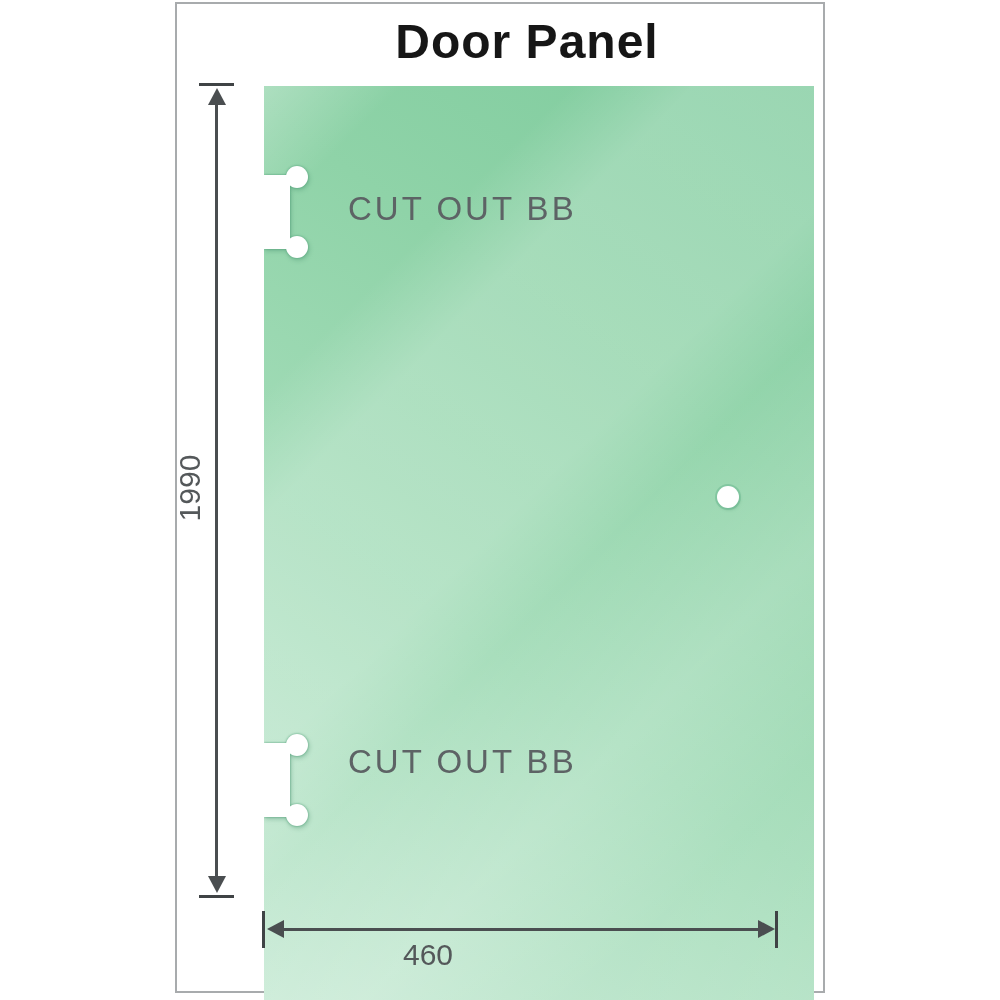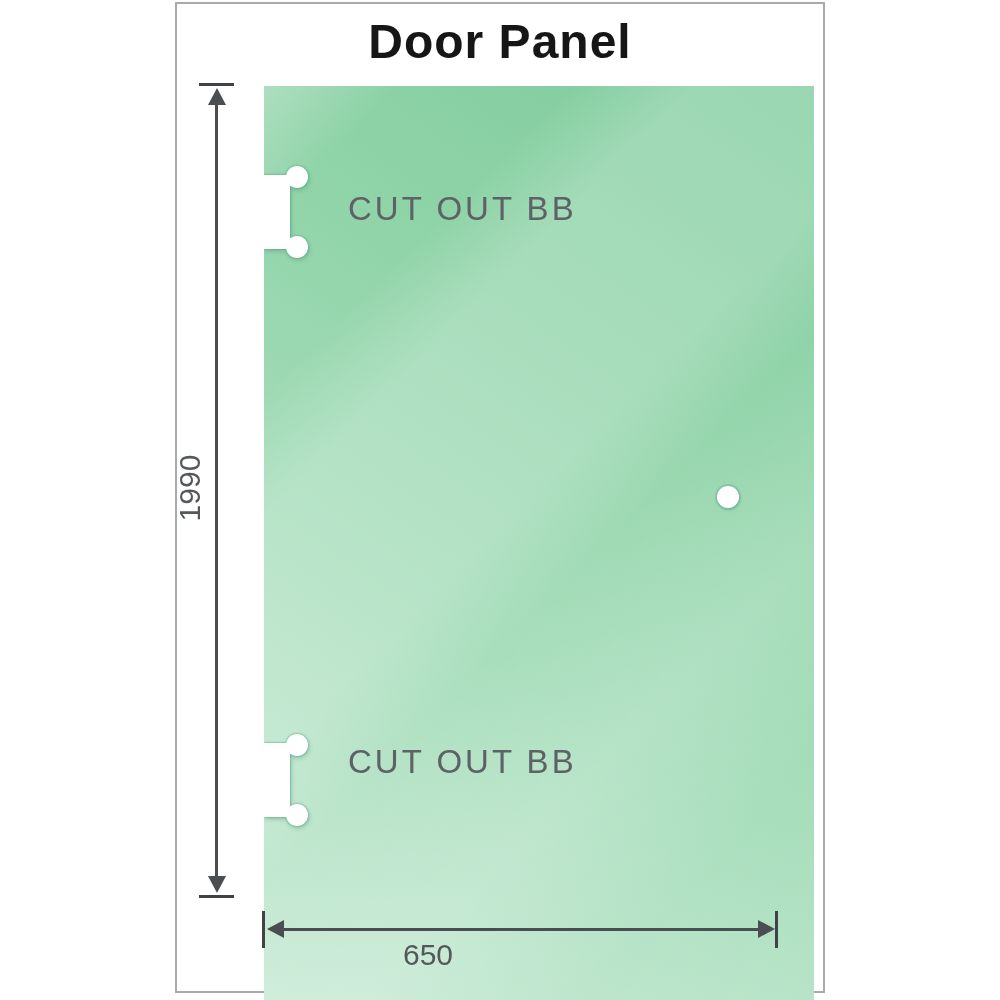--- a/index.html
+++ b/index.html
@@ -6,21 +6,21 @@
   .canvas{
     position:relative;width:1000px;height:1000px;background:#ffffff;
     font-family:"Liberation Sans","DejaVu Sans",sans-serif;overflow:hidden;
   }
   .frame{
     position:absolute;left:175px;top:2px;width:650px;height:991px;
     border:2px solid #a8abad;box-sizing:border-box;background:transparent;
   }
   .title{
     position:absolute;left:175px;top:14px;width:650px;text-align:center;
-    font-size:48px;font-weight:700;color:#161616;letter-spacing:1px;
+    font-size:48px;font-weight:700;color:#161616;letter-spacing:1px;padding-left:27px;
   }
   
   .panel{
     position:absolute;left:264px;top:86px;width:514px;height:985px;overflow:hidden;
     background:
       linear-gradient(135deg,
         rgba(255,255,255,0.28) 0%, rgba(255,255,255,0.00) 9%,
         rgba(255,255,255,0.00) 20%, rgba(255,255,255,0.22) 28%,
         rgba(255,255,255,0.22) 44%, rgba(255,255,255,0.06) 52%,
         rgba(255,255,255,0.20) 66%, rgba(255,255,255,0.08) 80%,
@@ -107,16 +107,16 @@
     <div class="tick-h" style="left:199px;top:895px;"></div>
     <div class="dim-label v">1990</div>
   </div>
 
   <div>
     <div class="tick-v" style="left:262px;top:911px;"></div>
     <div class="arr left" style="left:267px;top:920px;"></div>
     <div class="shaft-h" style="left:280px;top:928px;width:480px;"></div>
     <div class="arr right" style="left:758px;top:920px;"></div>
     <div class="tick-v" style="left:775px;top:911px;"></div>
-    <div class="dim-label h">650</div>
+    <div class="dim-label h">460</div>
   </div>
 
 </div>
 
 </body></html>

